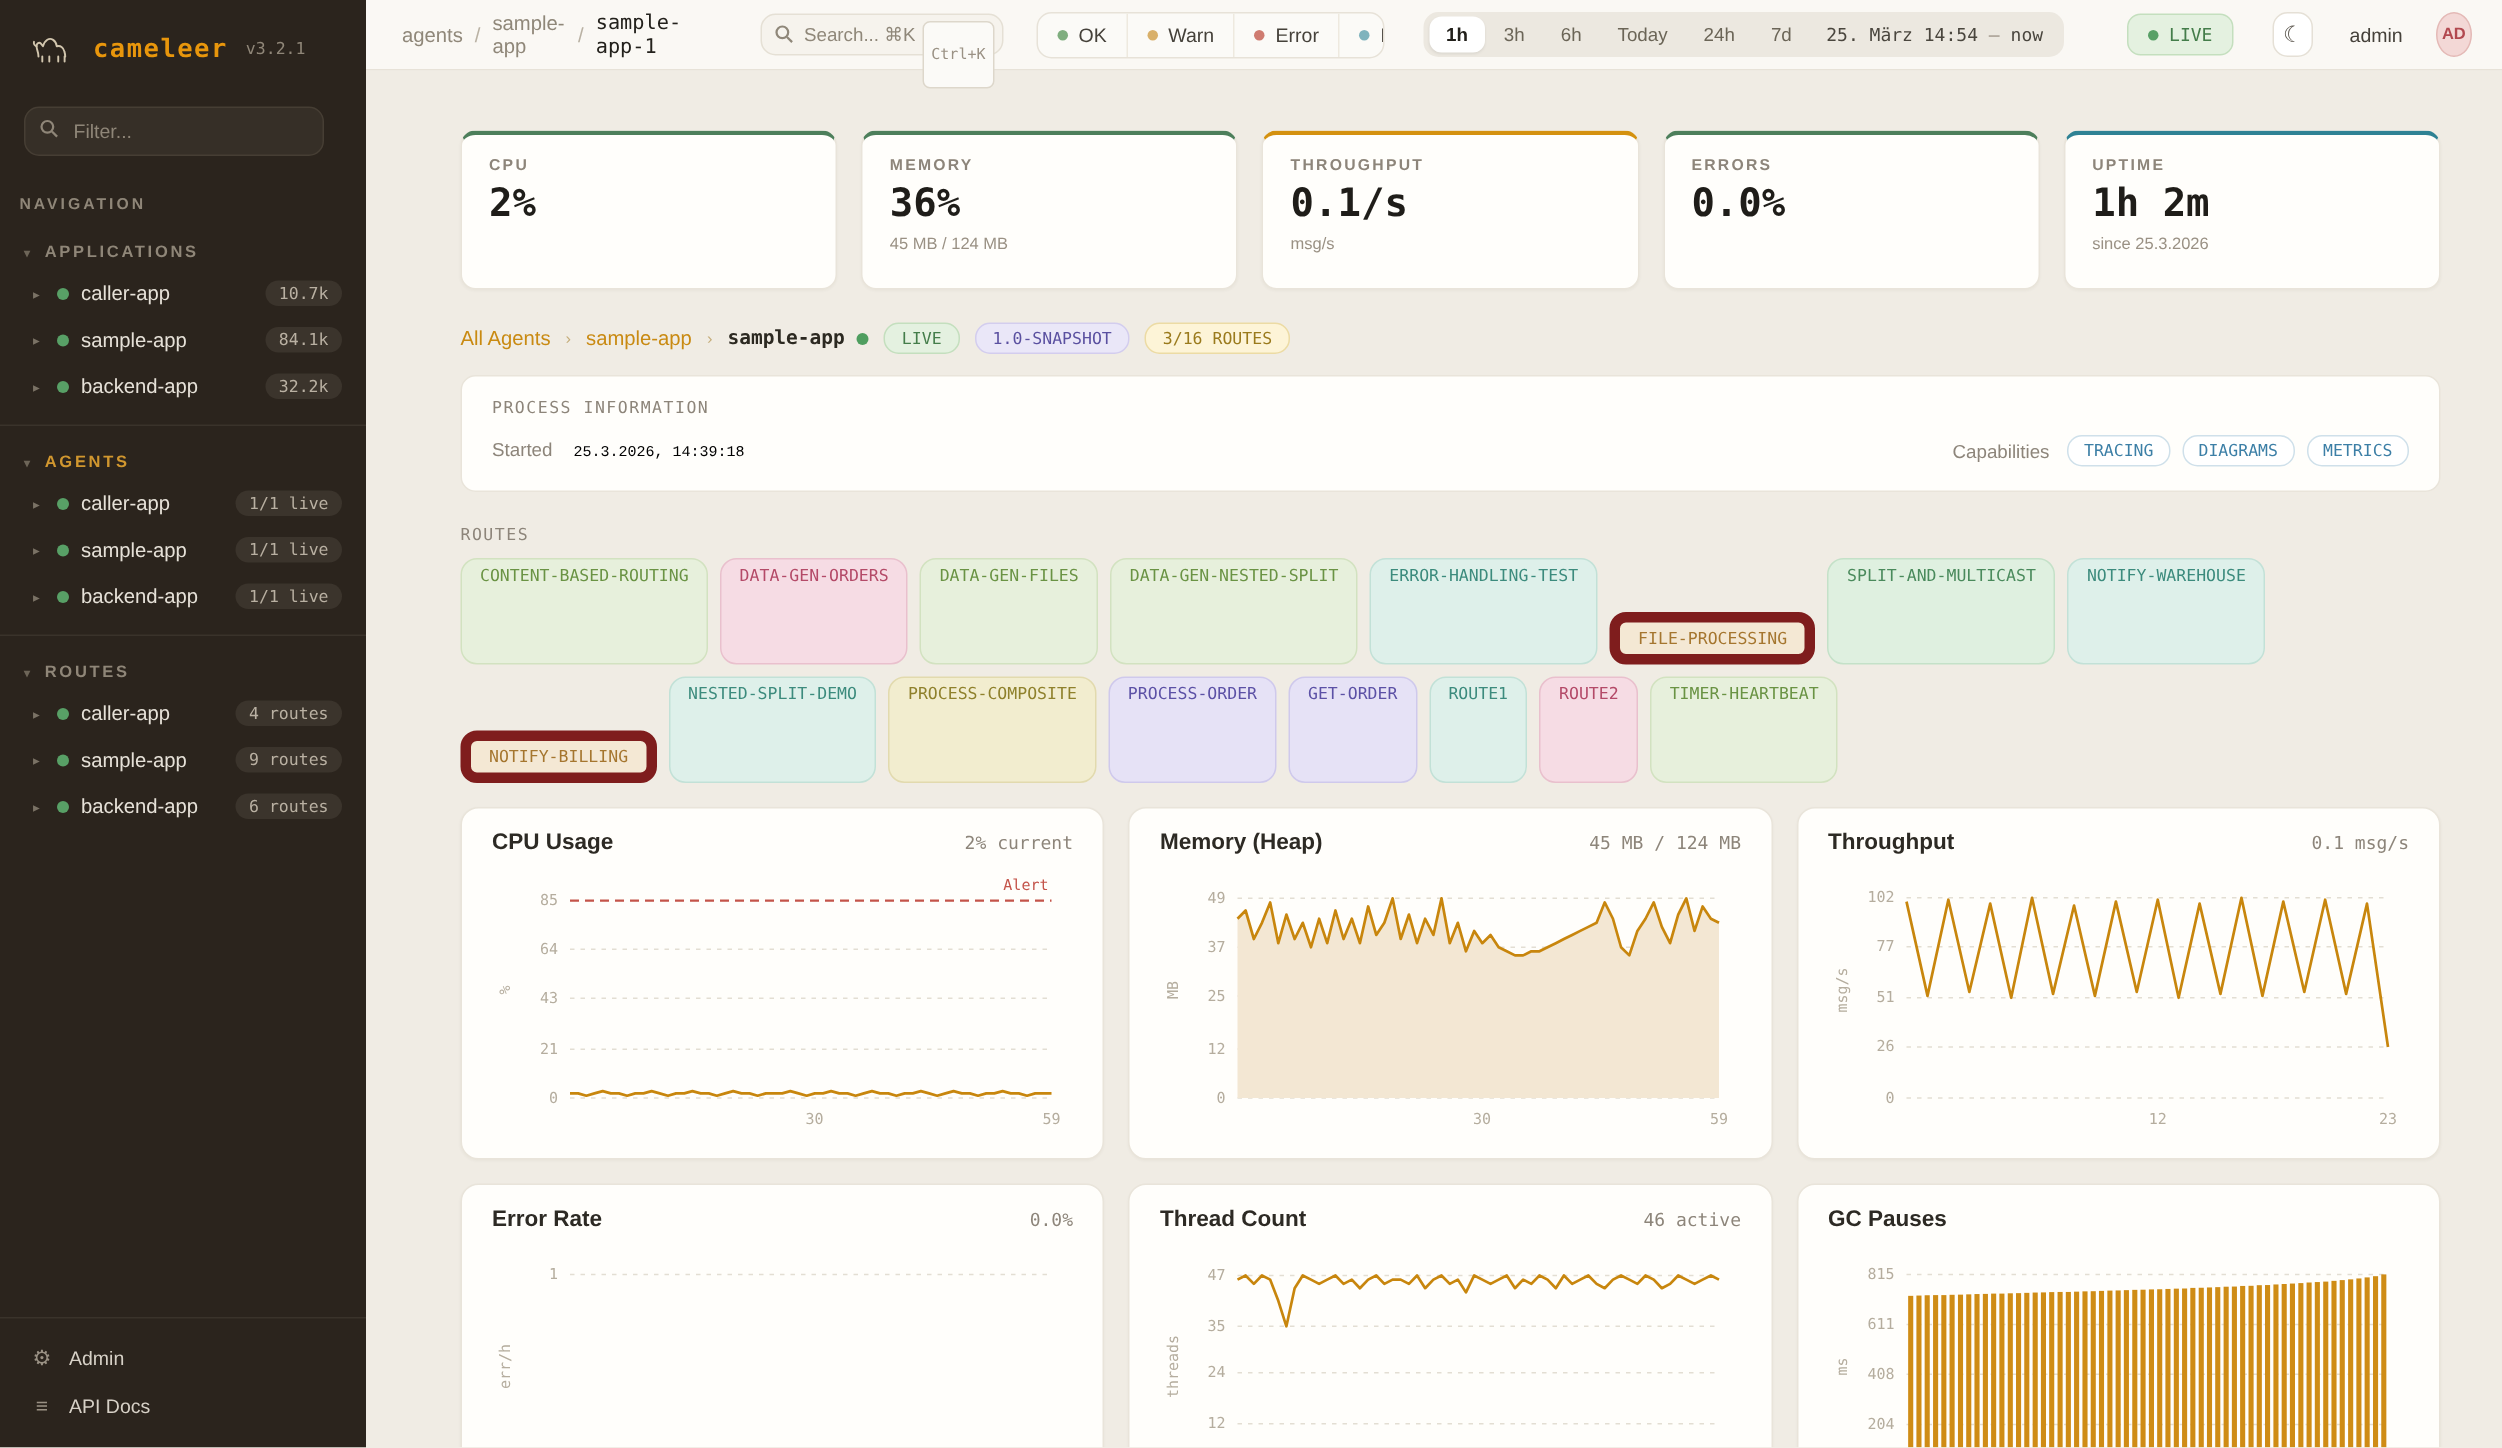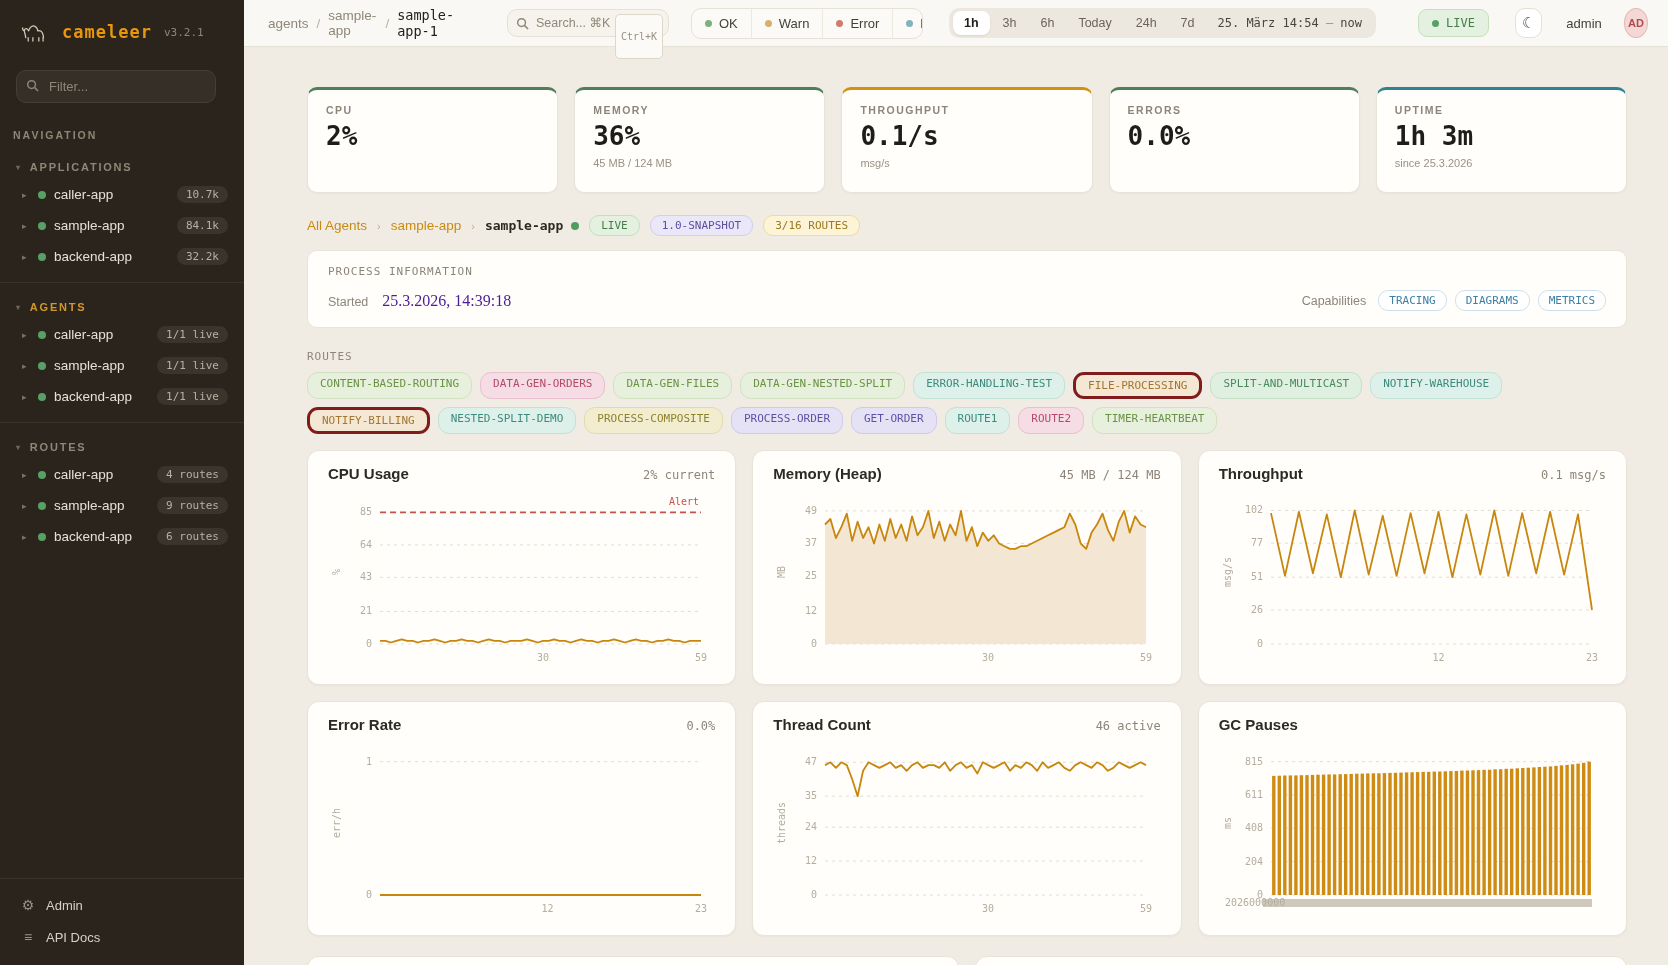--- a/index.html
+++ b/index.html
@@ -98,35 +98,35 @@
   .badge-snapshot { background:#eae7f8; color:#5a50a0; border:1px solid #d3cdee; }
   .badge-routes { background:#fdf4d7; color:#9a7a1c; border:1px solid #ecdba4; }
 
   
   .proc-card { background:#fffefb; border:1px solid #e9e4da; border-radius:10px; margin-top:14px;
                padding:14px 20px 16px 20px; }
   .proc-title { font-family:"DejaVu Sans Mono",monospace; font-size:11px; letter-spacing:1px; color:#8d857a; }
   .proc-row { display:flex; align-items:center; justify-content:space-between; margin-top:12px; }
   .proc-left { display:flex; align-items:baseline; gap:14px; }
   .proc-key { font-size:12.5px; color:#8d857a; }
-  .proc-val { font-family:Liberation Serif, serif; font-size:16px; color:#4c1d95; }
+  .proc-val { font-family:Liberation Mono, monospace; font-size:10px; color:#000000; }
   .cap-wrap { display:flex; align-items:center; gap:8px; }
   .cap-label { font-size:12.5px; color:#8d857a; margin-right:4px; }
   .cap-pill { font-family:"DejaVu Sans Mono",monospace; font-size:11px; color:#3c7fa6;
               background:#ffffff; border:1px solid #cfe0ea; border-radius:10px; padding:3px 10px; }
 
   
   .routes-label { font-family:"DejaVu Sans Mono",monospace; font-size:11px; letter-spacing:1px;
                   color:#8d857a; margin-top:22px; }
   .tags { display:flex; flex-wrap:wrap; gap:8px 8px; margin-top:9px; }
   .tag { font-family:"DejaVu Sans Mono",monospace; font-size:11px; border-radius:11px; padding:4px 12px; cursor:pointer; }
   .tag-green  { background:#e7f0dc; color:#6a9344; border:1px solid #d2e2c0; }
   .tag-pink   { background:#f6dce4; color:#b44a68; border:1px solid #e9c0cd; }
   .tag-teal   { background:#def0ea; color:#3c8b7d; border:1px solid #c2e1d7; }
-  .tag-tan    { background:#f4e8d4; color:#a5762f; border:3px solid #7f1d1d; }
+  .tag-tan    { background:#f4e8d4; color:#a5762f; border:7px solid #7f1d1d;margin-top:36px; }
   .tag-mint   { background:#dff0e0; color:#4a8a5c; border:1px solid #c4e1c8; }
   .tag-olive  { background:#f2edcf; color:#8f812c; border:1px solid #e2daae; }
   .tag-purple { background:#e6e2f6; color:#5c51a6; border:1px solid #cfc9ec; }
 
   
   .charts { display:grid; grid-template-columns:repeat(3,1fr); gap:16px; margin-top:16px; }
   .chart-card { background:#fffefb; border:1px solid #e9e4da; border-radius:12px; padding:14px 20px;
                 height:235px; box-shadow:0 1px 2px rgba(60,50,30,.04); }
   .chart-head { display:flex; justify-content:space-between; align-items:baseline; }
   .chart-title { font-size:15px; font-weight:bold; color:#2d2a24; }
@@ -344,21 +344,21 @@
             <div class="stat-label">THROUGHPUT</div>
             <div class="stat-value">0.1/s</div>
             <div class="stat-sub">msg/s</div>
           </div>
           <div class="stat-card" style="border-top-color: rgb(77, 127, 91);">
             <div class="stat-label">ERRORS</div>
             <div class="stat-value">0.0%</div>
           </div>
           <div class="stat-card" style="border-top-color: rgb(47, 130, 148);">
             <div class="stat-label">UPTIME</div>
-            <div class="stat-value">1h 3m</div>
+            <div class="stat-value">1h 2m</div>
             <div class="stat-sub">since 25.3.2026</div>
           </div>
         </div>
 
       <div class="agent-bar">
         <span class="agent-link">All Agents</span>
         <span class="agent-sep">›</span>
         <span class="agent-link">sample-app</span>
         <span class="agent-sep">›</span>
         <span class="agent-cur">sample-app</span>

